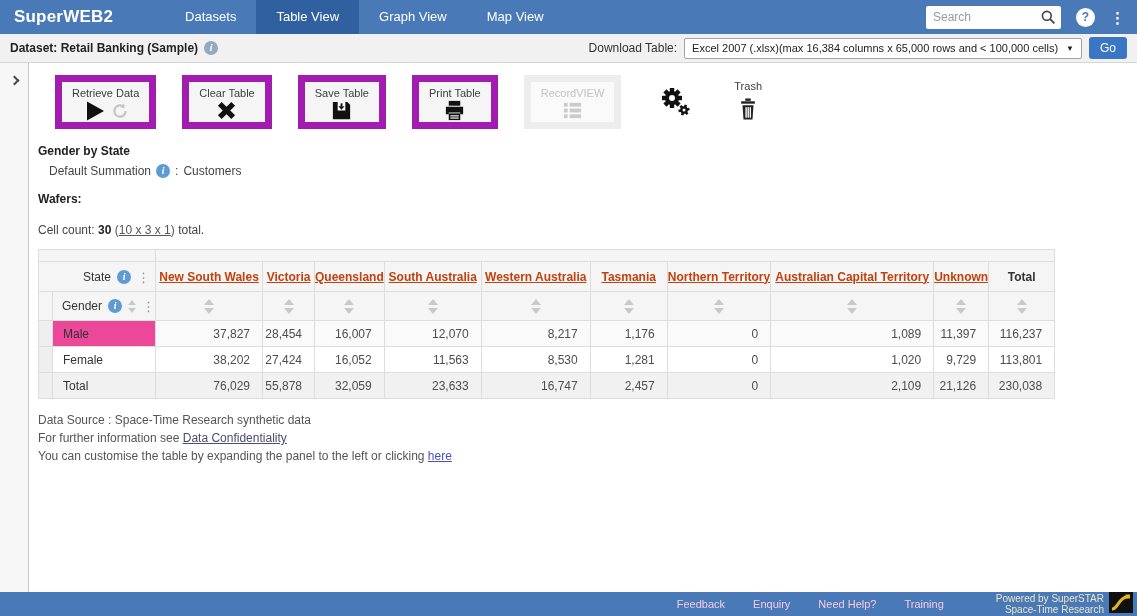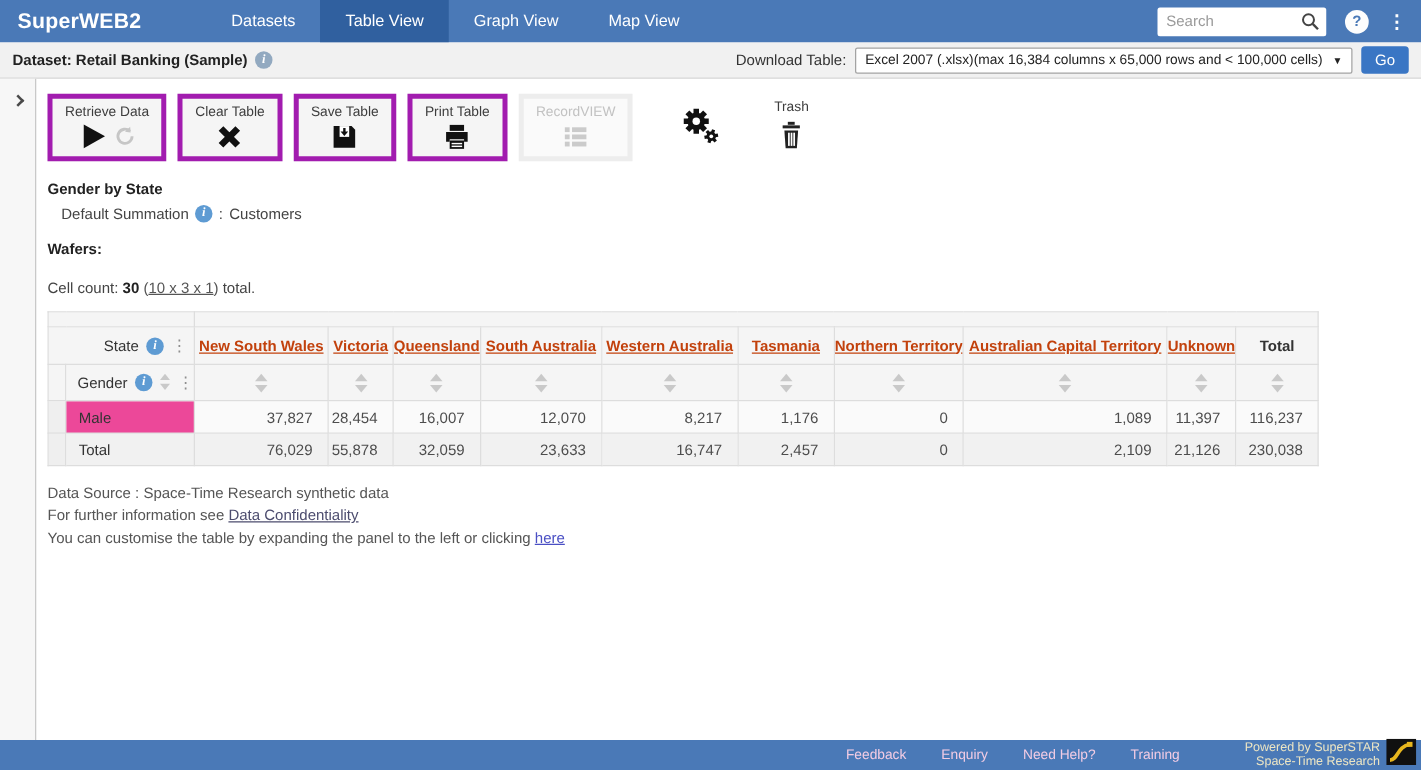--- a/index.html
+++ b/index.html
@@ -36,21 +36,21 @@
   .go-btn { background:#3a76c4; color:#fff; font-size:12px; border:none; border-radius:3px; height:22px; padding:0 11px; cursor:pointer; font-family:"Liberation Sans", sans-serif; }
 
   
   .content-row { flex:1; display:flex; min-height:0; }
   .side-strip { width:29px; background:#f7f7f7; border-right:1px solid #c9c9c9; flex-shrink:0; padding-top:14px; display:flex; justify-content:center; align-items:flex-start; }
   .chev-right { width:7px; height:7px; border-top:2px solid #4a4a4a; border-right:2px solid #4a4a4a; transform:rotate(45deg); cursor:pointer; }
   .main { flex:1; padding:12px 0 0 9px; overflow:hidden; }
 
   
   .toolbar { display:flex; align-items:stretch; height:54px; }
-  .tool-btn { background:#f5f5f5; border:4px solid #a21caf; width:auto; min-width:60px; padding:5px 10px 4px; margin-right:9px; display:flex; flex-direction:column; align-items:center; justify-content:space-between; cursor:pointer; }
+  .tool-btn { background:#f5f5f5; border:7px solid #a21caf; width:auto; min-width:60px; padding:5px 10px 4px; margin-right:9px; display:flex; flex-direction:column; align-items:center; justify-content:space-between; cursor:pointer;margin-left:17px; }
   .tool-btn .tb-label { font-size:11px; color:#3d3d3d; white-space:nowrap; }
   .tool-btn svg { display:block; }
   .tool-btn.disabled { background:#fafafa; border-color:#ededed; cursor:default; }
   .tool-btn.disabled .tb-label { color:#c2c2c2; }
   .icon-row { display:flex; align-items:center; gap:5px; }
   .bare-tool { display:flex; flex-direction:column; align-items:center; justify-content:space-between; padding:5px 0 4px; cursor:pointer; }
   .gear-tool { margin-left:30px; justify-content:center; }
   .trash-tool { margin-left:42px; }
   .bare-tool .tb-label { font-size:11px; color:#3d3d3d; }
 
@@ -64,21 +64,21 @@
   .cellcount .cc-link { text-decoration:underline; }
 
   
   .data-table { border-collapse:collapse; table-layout:fixed; margin-top:12px; border:1px solid #ccc; }
   .data-table td { border:1px solid #ddd; font-size:12px; color:#4d4d4d; overflow:hidden; white-space:nowrap; }
   tr.strip td { height:12px; background:#f5f5f5; }
   tr.hdr td { height:30px; background:#f5f5f5; text-align:center; vertical-align:middle; }
   tr.hdr .dim-cell { text-align:right; padding-right:5px; }
   .col-link { font-weight:bold; color:#c2410c; text-decoration:underline; cursor:pointer; }
   .col-plain { font-weight:bold; color:#333; }
-  .dim-inner { display:inline-flex; align-items:flex-start; gap:6px; }
+  .dim-inner { display:inline-flex; align-items:flex-end; gap:6px; }
   .dim-label { color:#333; }
   tr.sortrow td { height:29px; background:#f5f5f5; text-align:center; vertical-align:middle; }
   tr.sortrow .rowdim-cell { text-align:left; padding-left:9px; }
   .thin-col { background:#efefef; }
   .sort { display:inline-flex; flex-direction:column; gap:3px; align-items:center; cursor:pointer; vertical-align:middle; }
   .sort i { display:block; width:0; height:0; border-left:5px solid transparent; border-right:5px solid transparent; }
   .sort .up { border-bottom:6px solid #c9c9c9; }
   .sort .dn { border-top:6px solid #c9c9c9; }
   .sort.sm i { border-left-width:4px; border-right-width:4px; }
   .sort.sm .up { border-bottom-width:5px; }
@@ -378,20 +378,34 @@
           <td class="val">28,454</td>
           <td class="val">16,007</td>
           <td class="val">12,070</td>
           <td class="val">8,217</td>
           <td class="val">1,176</td>
           <td class="val">0</td>
           <td class="val">1,089</td>
           <td class="val">11,397</td>
           <td class="val">116,237</td>
         </tr>
+        <tr class="datarow r1">
+          <td class="thin-col"></td>
+          <td class="row-label">Female</td>
+          <td class="val">38,202</td>
+          <td class="val">27,424</td>
+          <td class="val">16,052</td>
+          <td class="val">11,563</td>
+          <td class="val">8,530</td>
+          <td class="val">1,281</td>
+          <td class="val">0</td>
+          <td class="val">1,020</td>
+          <td class="val">9,729</td>
+          <td class="val">113,801</td>
+        </tr>
         <tr class="datarow r2">
           <td class="thin-col"></td>
           <td class="row-label">Total</td>
           <td class="val">76,029</td>
           <td class="val">55,878</td>
           <td class="val">32,059</td>
           <td class="val">23,633</td>
           <td class="val">16,747</td>
           <td class="val">2,457</td>
           <td class="val">0</td>

